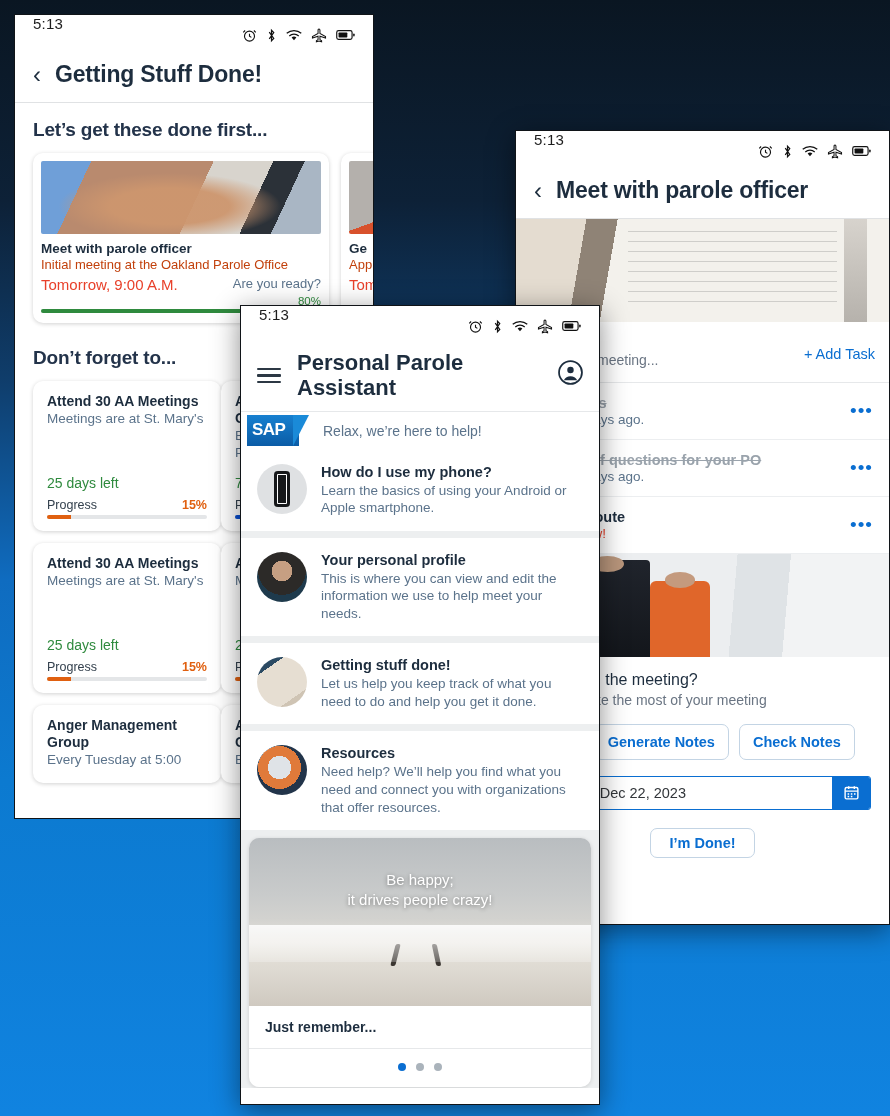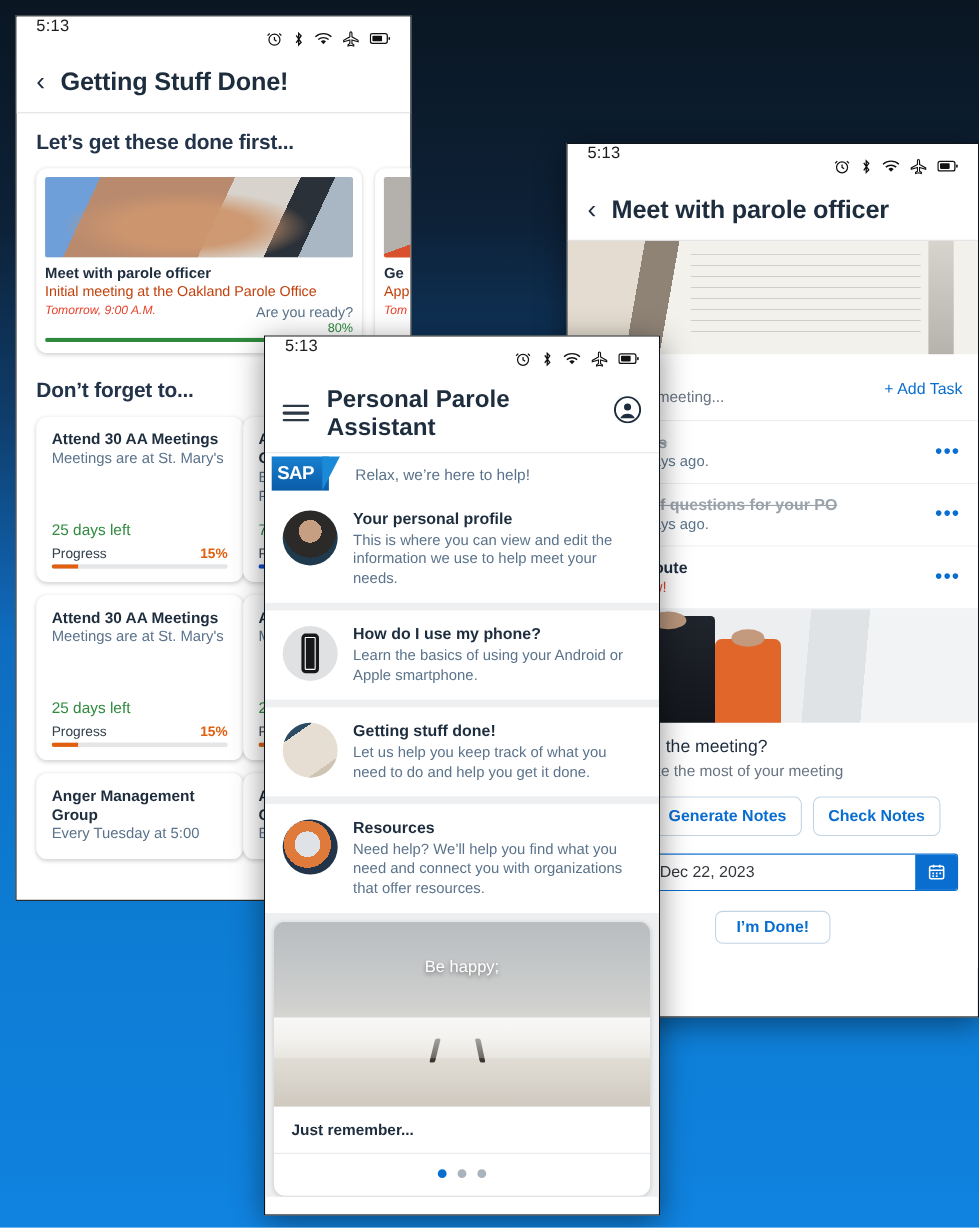--- a/index.html
+++ b/index.html
@@ -55,21 +55,21 @@
   .img-handshake::after{
     content:""; position:absolute; inset:0;
     background: radial-gradient(ellipse at 46% 62%, rgba(205,150,110,.95) 0 28%, rgba(205,150,110,0) 52%);
   }
   .img-red {
     background: linear-gradient(160deg,#b4b0ac 0 40%, #d8512c 40% 70%, #a32113 70% 100%);
   }
   .hcard-title { font-size: 13.5px; font-weight: bold; color: #1d2d3e; margin-top: 7px; }
   .hcard-sub { font-size: 13px; color: #c2410c; margin-top: 1px; }
   .hcard-row { display: flex; justify-content: space-between; margin-top: 4px; }
-  .hcard-when { font-size: 11px; color: #e8402a; font-style: italic; }
+  .hcard-when { font-size: 15px; color: #e8402a; }
   .hcard-ask { font-size: 13px; color: #5b738b; }
   .pct-row { text-align: right; font-size: 11.5px; color: #2f8a3e; margin-top: 2px; }
   .track { height: 4px; background: #e4e6e8; border-radius: 2px; overflow: hidden; margin-top: 2px; }
   .track > i { display:block; height: 100%; background: #2f8a3e; }
 
   .vcards { display: flex; gap: 0; padding: 0 18px; }
   .vcol { flex: 0 0 188px; display: flex; flex-direction: column; gap: 12px; }
   .vcard {
     background:#fff; border-radius: 10px; box-shadow: 0 1px 4px rgba(0,0,0,.18);
     padding: 12px 14px 12px 14px; min-height: 150px; display: flex; flex-direction: column;
@@ -461,32 +461,32 @@
     <div class="sap-row">
       <span class="sap-logo">
         <span class="body"></span>
           <span class="tri"></span>
         <span class="txt">SAP</span>
       </span>
       <span class="sap-tag">Relax, we’re here to help!</span>
     </div>
 
     <div class="pa-item">
+      <span class="pa-thumb th-phone"></span>
+      <span>
+        <span class="pa-item-title" style="display:block">How do I use my phone?</span>
+        <span class="pa-item-desc" style="display:block">Learn the basics of using your Android or Apple smartphone.</span>
+      </span>
+    </div>
+
+    <div class="pa-item">
       <span class="pa-thumb th-profile"></span>
       <span>
         <span class="pa-item-title" style="display:block">Your personal profile</span>
         <span class="pa-item-desc" style="display:block">This is where you can view and edit the information we use to help meet your needs.</span>
-      </span>
-    </div>
-
-    <div class="pa-item">
-      <span class="pa-thumb th-phone"></span>
-      <span>
-        <span class="pa-item-title" style="display:block">How do I use my phone?</span>
-        <span class="pa-item-desc" style="display:block">Learn the basics of using your Android or Apple smartphone.</span>
       </span>
     </div>
 
     <div class="pa-item">
       <span class="pa-thumb th-paper"></span>
       <span>
         <span class="pa-item-title" style="display:block">Getting stuff done!</span>
         <span class="pa-item-desc" style="display:block">Let us help you keep track of what you need to do and help you get it done.</span>
       </span>
     </div>
@@ -496,20 +496,21 @@
       <span>
         <span class="pa-item-title" style="display:block">Resources</span>
         <span class="pa-item-desc" style="display:block">Need help?  We’ll help you find what you need and connect you with organizations that offer resources.</span>
       </span>
     </div>
 
     <div class="pa-card">
       <div class="pa-hero">
         <div class="hero-quote">
           <div>Be happy;</div>
+          <div>it drives people crazy!</div>
         </div>
         <span class="runner r1"></span>
           <span class="runner r2"></span>
       </div>
       <div class="pa-card-foot">Just remember...</div>
       <div class="dots">
         <span class="dot on"></span>
         <span class="dot"></span>
         <span class="dot"></span>
       </div>

